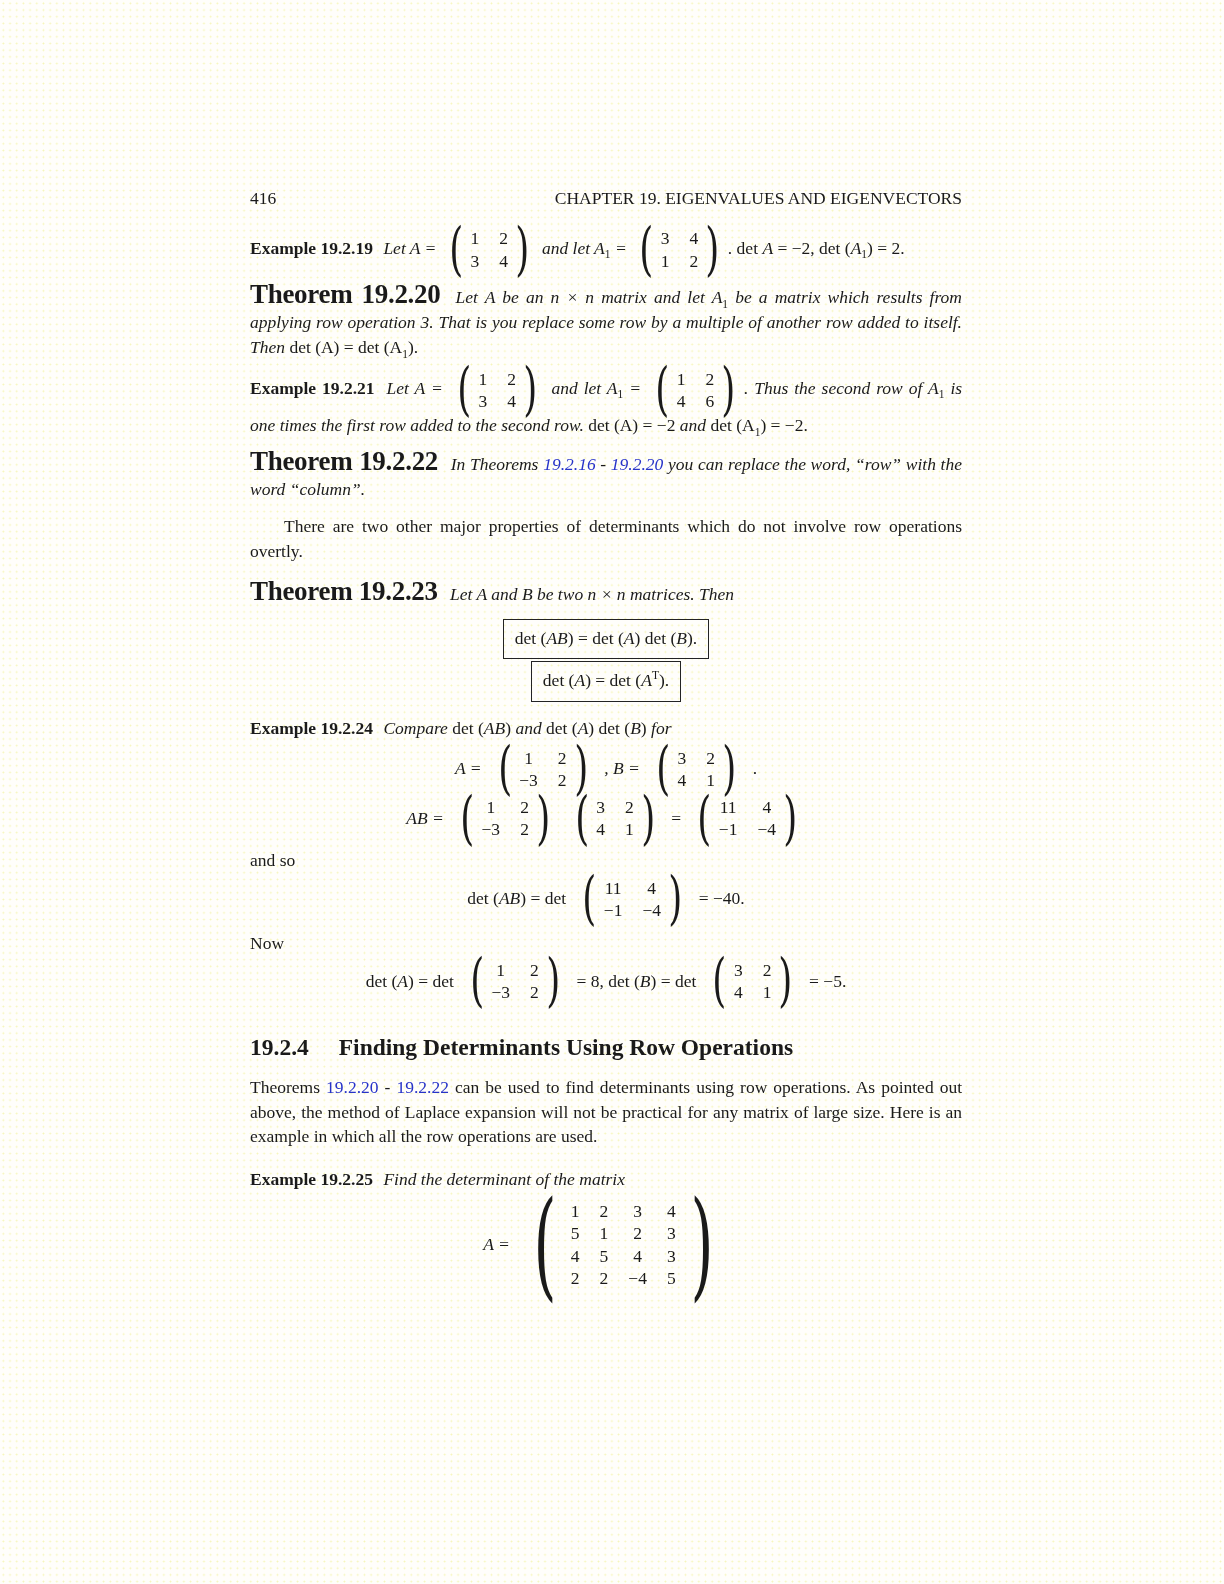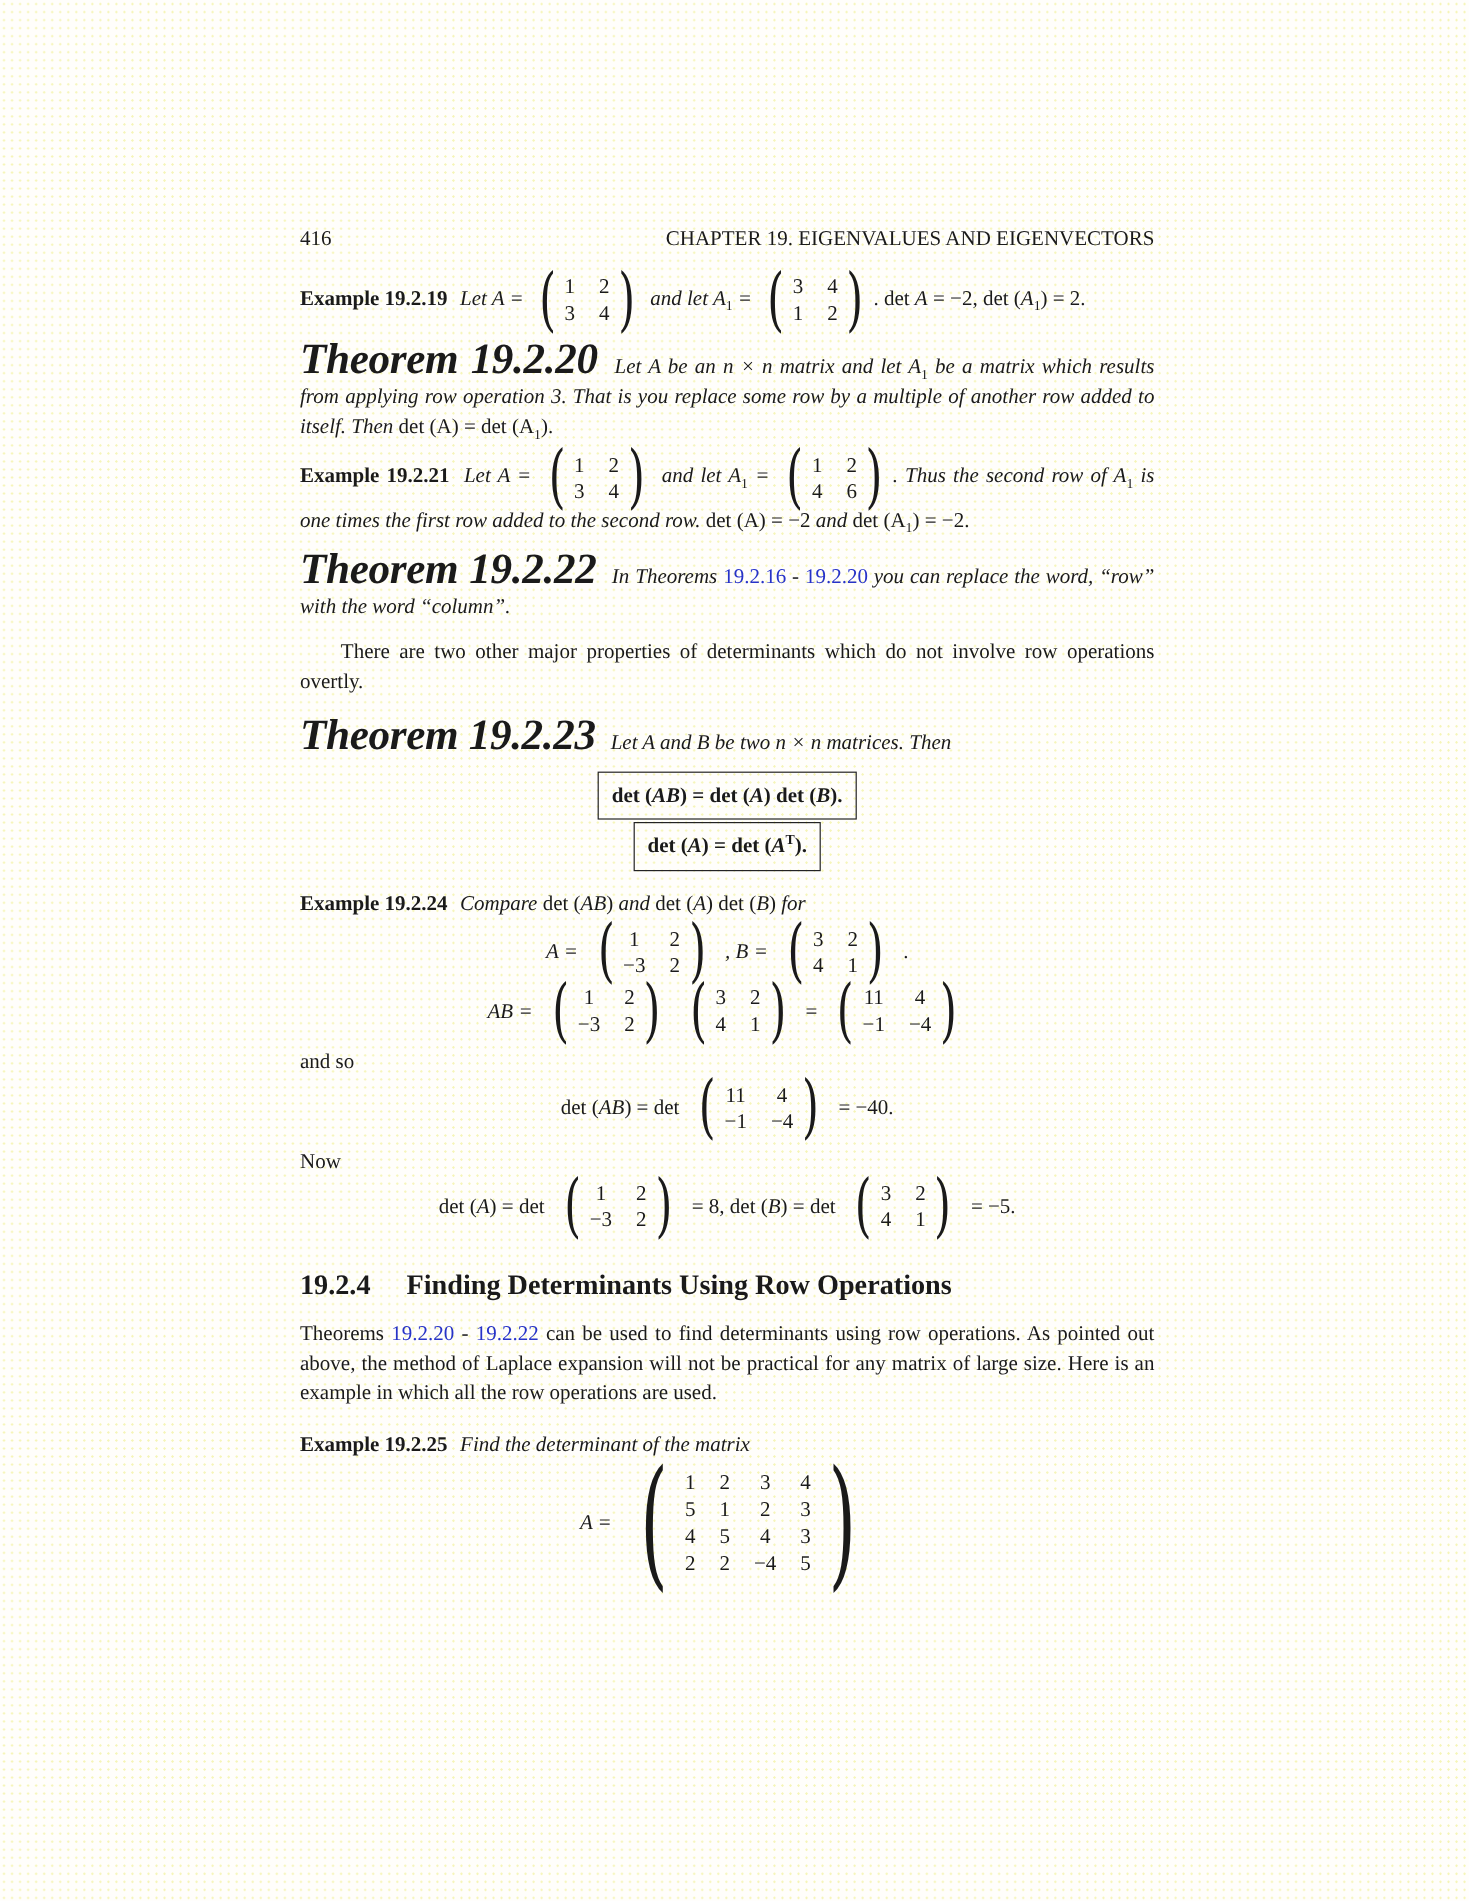--- a/index.html
+++ b/index.html
@@ -17,35 +17,35 @@
     font-size:17.5px;
     line-height:1.42;
     overflow:hidden;
   }
   .hdr{display:flex;justify-content:space-between;align-items:baseline;}
   p{margin:0;text-align:justify;}
   .it{font-style:italic;}
   .rm{font-style:normal;}
   b,.ex-label{font-weight:bold;font-style:normal;}
   .ex-label{margin-right:6px;}
-  .thm-label{font-weight:bold;font-size:36px;line-height:1;margin-right:8px;letter-spacing:-0.3px;font-style:italic;}
+  .thm-label{font-weight:bold;font-size:27px;line-height:1;margin-right:8px;letter-spacing:-0.3px;}
   sub{font-size:11.5px;line-height:0;}
   sup{font-size:11.5px;line-height:0;}
-  a.lnk{text-decoration:none;cursor:pointer;}
+  a.lnk{font-style:italic;text-decoration:none;cursor:pointer;}
   
   .mat{display:inline-flex;align-items:center;vertical-align:middle;margin:0 4px;}
   .cells{display:grid;column-gap:20px;row-gap:2px;text-align:center;font-style:normal;line-height:1.15;padding:0 3px;}
   .c2{grid-template-columns:auto auto;}
   .c4{grid-template-columns:auto auto auto auto;}
   .paren{font-family:"DejaVu Serif",serif;font-weight:400;display:inline-block;line-height:0.82;}
   .m2 .paren{font-size:58px;transform:scaleX(0.62);}
   .m4 .paren{font-size:118px;transform:scaleX(0.5);}
   
   .disp{display:flex;justify-content:center;align-items:center;gap:8px;font-style:normal;}
-  .box{display:inline-block;border:1.8px solid #232323;padding:6px 11px 8px;font-weight:bold;}
+  .box{display:inline-block;border:1.8px solid #232323;padding:6px 11px 8px;}
   .chunk{white-space:nowrap;}
   
   .p-ex1919{margin-top:15px;}
   .p-thm1920{margin-top:8px;}
   .p-ex1921{margin-top:6px;}
   .p-thm1922{margin-top:10px;}
   .p-para1{margin-top:12px;text-indent:34px;}
   .p-thm1923{margin-top:14px;}
   .d-box1{margin-top:12px;}
   .p-also{margin-top:10px;}

